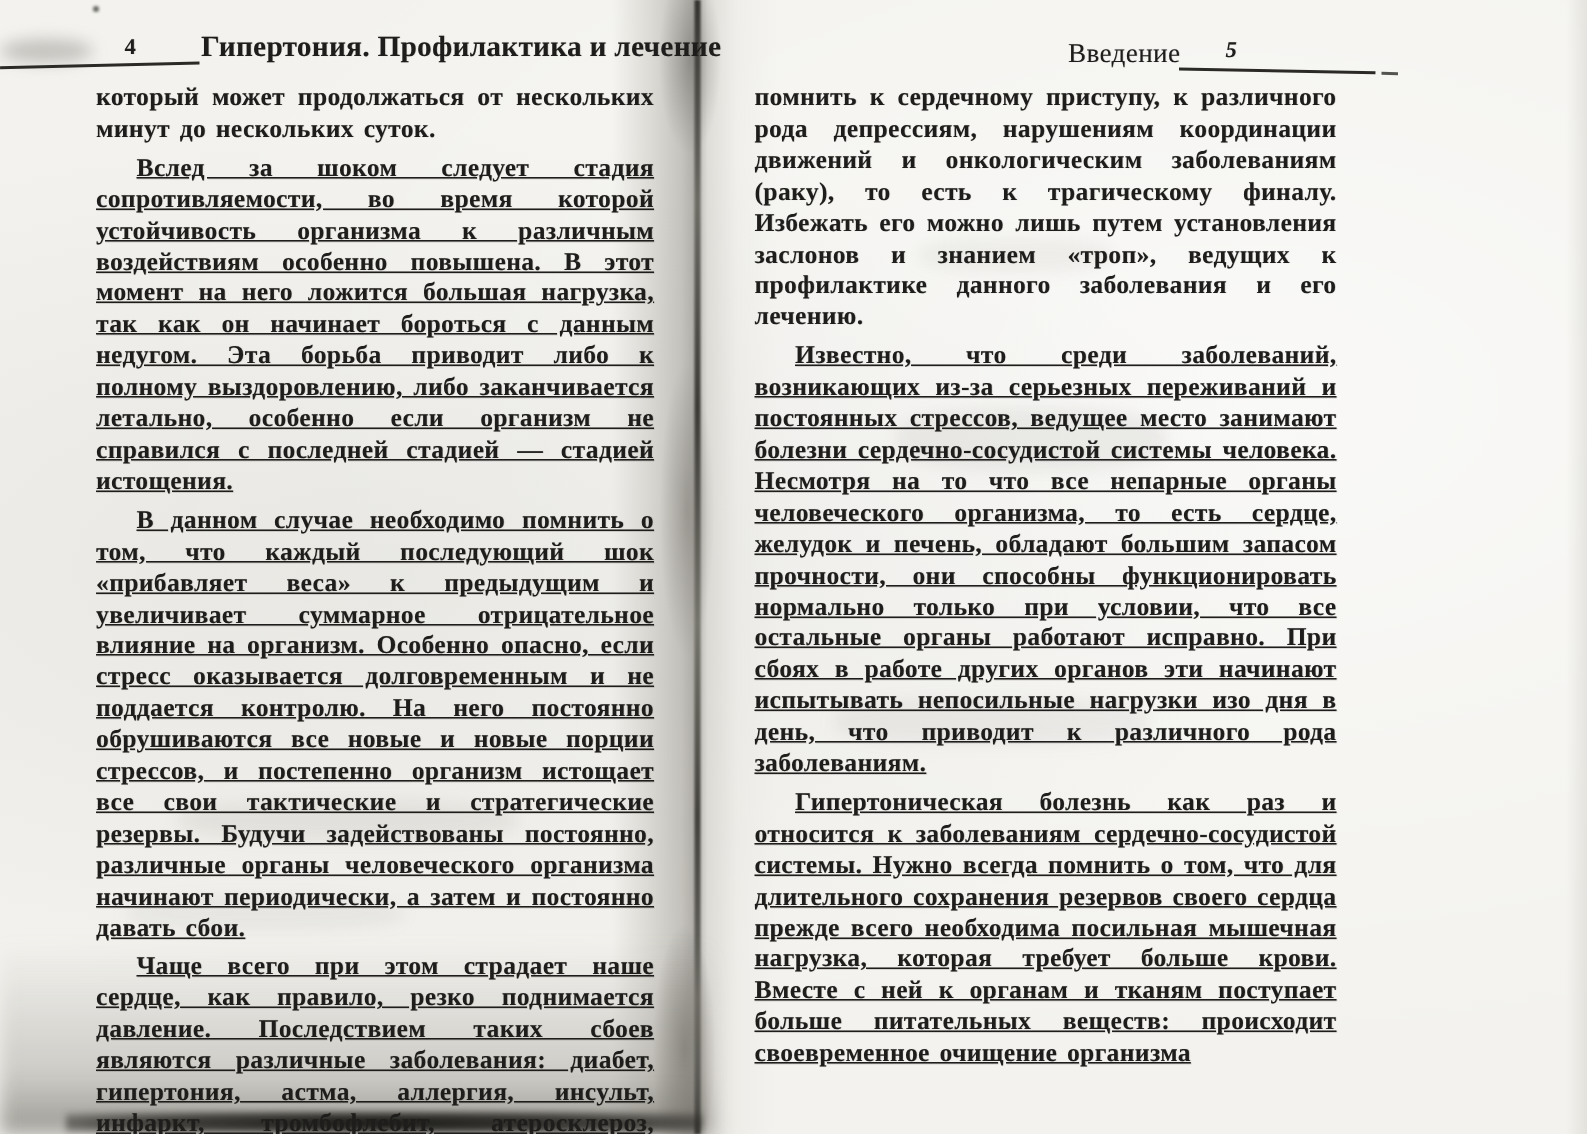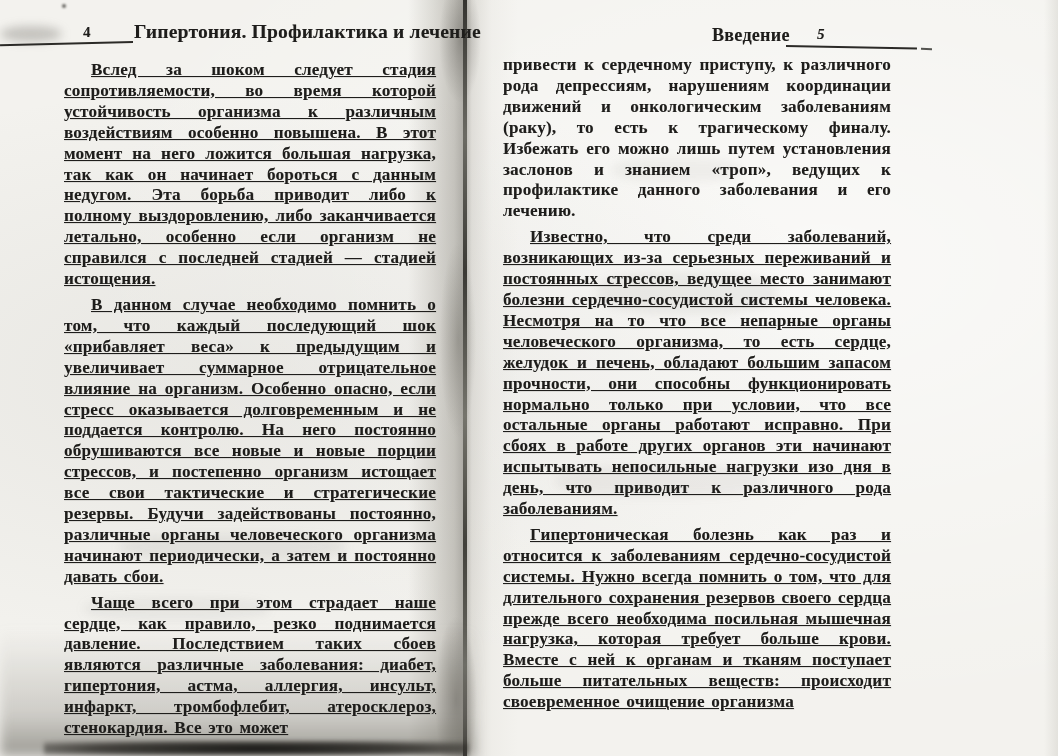--- a/index.html
+++ b/index.html
@@ -66,21 +66,21 @@
   }
   
   .ink { color:#1e1d1b; text-shadow:.3px .3px .5px rgba(30,29,27,.35); }
   .running-head { position:absolute; white-space:nowrap; }
   .pnum-left  { position:absolute; left:83px;  top:24px; font-size:15px; font-weight:700; }
   .rtitle-left{ position:absolute; left:134px; top:21px; font-size:19.5px; font-weight:600; letter-spacing:.2px; }
   .rule-left  {
     position:absolute; left:0; top:41px; width:133px; height:2px;
     background:#2b2a27; transform:rotate(-1.4deg); transform-origin:right center;
   }
-  .rtitle-right{ position:absolute; left:712px; top:25px; font-size:18px; font-weight:700; letter-spacing:.3px; }
+  .rtitle-right{ position:absolute; left:712px; top:25px; font-size:18px; font-weight:400; letter-spacing:.3px; }
   .pnum-right { position:absolute; left:817px; top:26px; font-size:15px; font-style:italic; font-weight:600; }
   .rule-right {
     position:absolute; left:786px; top:45px; width:131px; height:2px;
     background:#2b2a27; transform:rotate(1.1deg); transform-origin:left center;
   }
   .rule-right-dash {
     position:absolute; left:921px; top:48px; width:11px; height:2px;
     background:rgba(43,42,39,.8); transform:rotate(1.5deg);
   }
   .page-body {
@@ -111,32 +111,33 @@
   <div class="ghost g4"></div>
   <div class="ghost g5"></div>
   <div class="edge-right"></div>
 
   <div>
     <span class="running-head pnum-left ink">4</span>
     <span class="running-head rtitle-left ink">Гипертония. Профилактика и лечение</span>
     <div class="rule-left"></div>
 
     <div class="page-body left ink">
+      <p>который может продолжаться от нескольких минут до нескольких суток.</p>
       <p class="indent">Вслед за шоком следует стадия сопротивляемости, во время которой устойчивость организма к различным воздействиям особенно повышена. В этот момент на него ложится большая нагрузка, так как он начинает бороться с данным недугом. Эта борьба приводит либо к полному выздоровлению, либо заканчивается летально, особенно если организм не справился с последней стадией — стадией истощения.</p>
       <p class="indent">В данном случае необходимо помнить о том, что каждый последующий шок «прибавляет веса» к предыдущим и увеличивает суммарное отрицательное влияние на организм. Особенно опасно, если стресс оказывается долговременным и не поддается контролю. На него постоянно обрушиваются все новые и новые порции стрессов, и постепенно организм истощает все свои тактические и стратегические резервы. Будучи задействованы постоянно, различные органы человеческого организма начинают периодически, а затем и постоянно давать сбои.</p>
       <p class="indent">Чаще всего при этом страдает наше сердце, как правило, резко поднимается давление. Последствием таких сбоев являются различные заболевания: диабет, гипертония, астма, аллергия, инсульт, инфаркт, тромбофлебит, атеросклероз, стенокардия. Все это может</p>
     </div>
   </div>
 
   <div>
     <span class="running-head rtitle-right ink">Введение</span>
     <span class="running-head pnum-right ink">5</span>
     <div class="rule-right"></div>
     <div class="rule-right-dash"></div>
 
     <div class="page-body right ink">
-      <p>привести к сердечному приступу, к различного рода депрессиям, нарушениям координации движений и онкологическим заболеваниям (раку), то есть к трагическому финалу. Избежать его можно лишь путем установления заслонов и знанием «троп», ведущих к профилактике данного заболевания и его лечению.</p>
+      <p>помнить к сердечному приступу, к различного рода депрессиям, нарушениям координации движений и онкологическим заболеваниям (раку), то есть к трагическому финалу. Избежать его можно лишь путем установления заслонов и знанием «троп», ведущих к профилактике данного заболевания и его лечению.</p>
       <p class="indent">Известно, что среди заболеваний, возникающих из-за серьезных переживаний и постоянных стрессов, ведущее место занимают болезни сердечно-сосудистой системы человека. Несмотря на то что все непарные органы человеческого организма, то есть сердце, желудок и печень, обладают большим запасом прочности, они способны функционировать нормально только при условии, что все остальные органы работают исправно. При сбоях в работе других органов эти начинают испытывать непосильные нагрузки изо дня в день, что приводит к различного рода заболеваниям.</p>
       <p class="indent">Гипертоническая болезнь как раз и относится к заболеваниям сердечно-сосудистой системы. Нужно всегда помнить о том, что для длительного сохранения резервов своего сердца прежде всего необходима посильная мышечная нагрузка, которая требует больше крови. Вместе с ней к органам и тканям поступает больше питательных веществ: происходит своевременное очищение организма</p>
     </div>
   </div>
 
 </div>
 
 </body></html>

